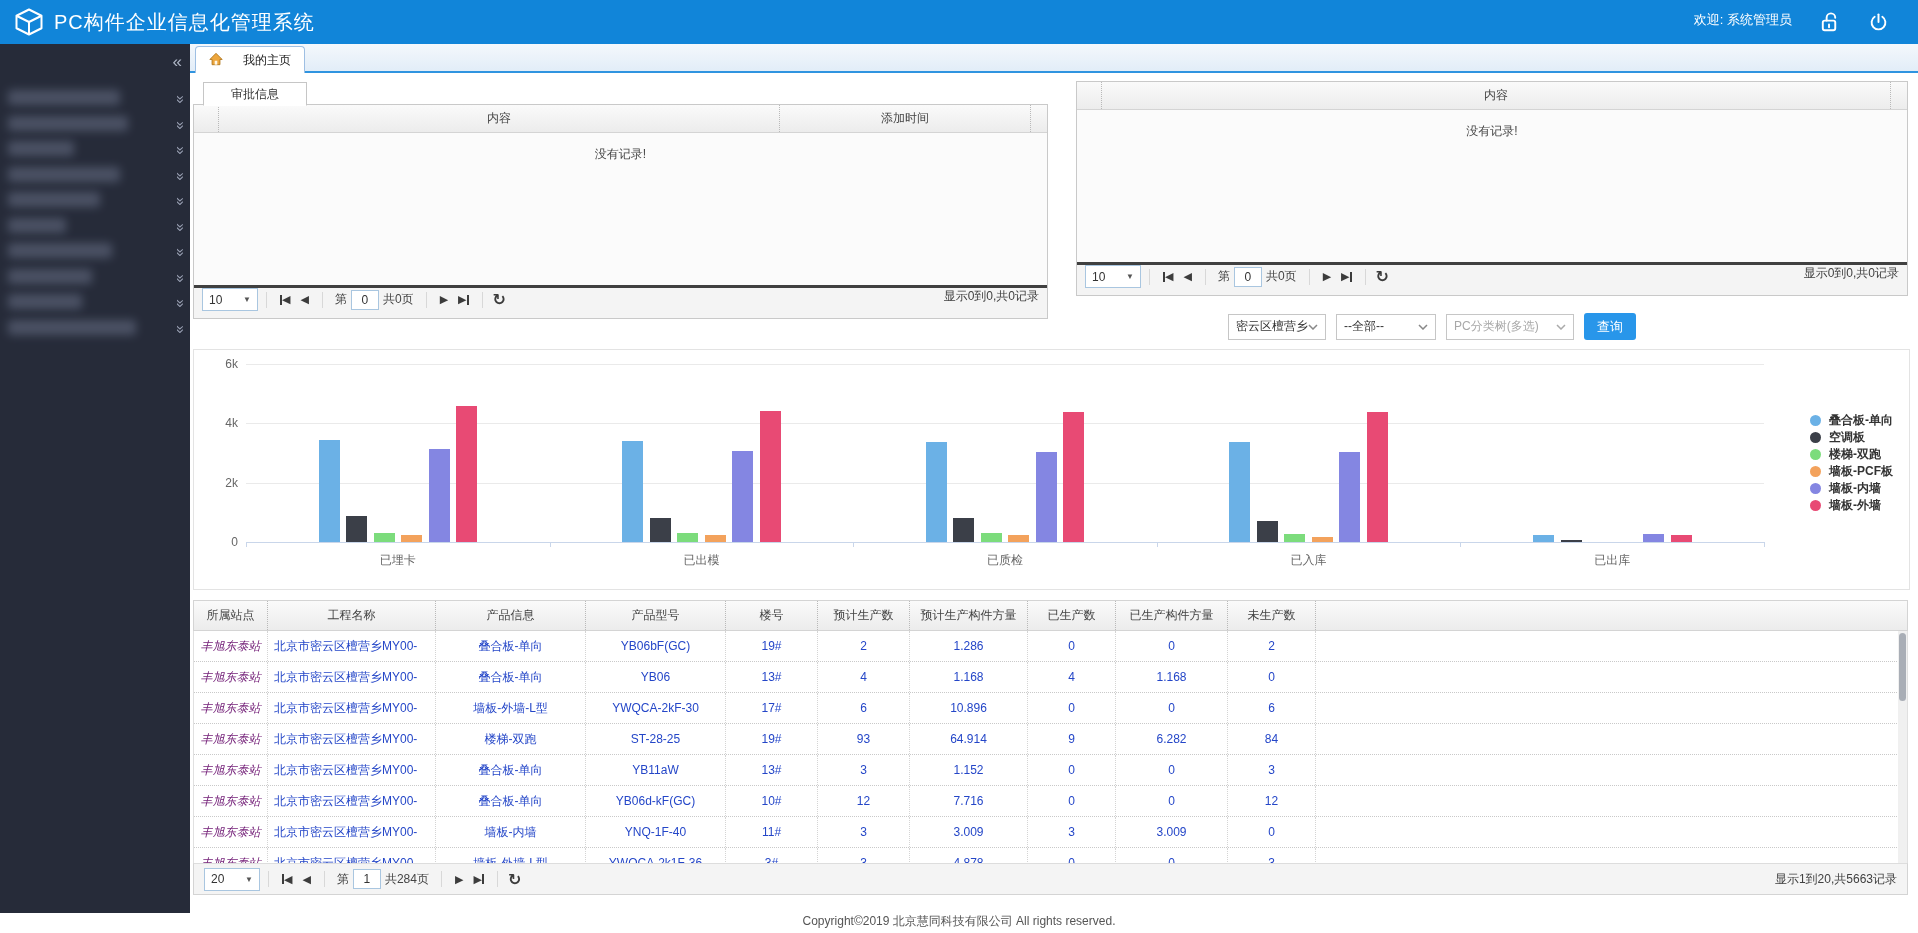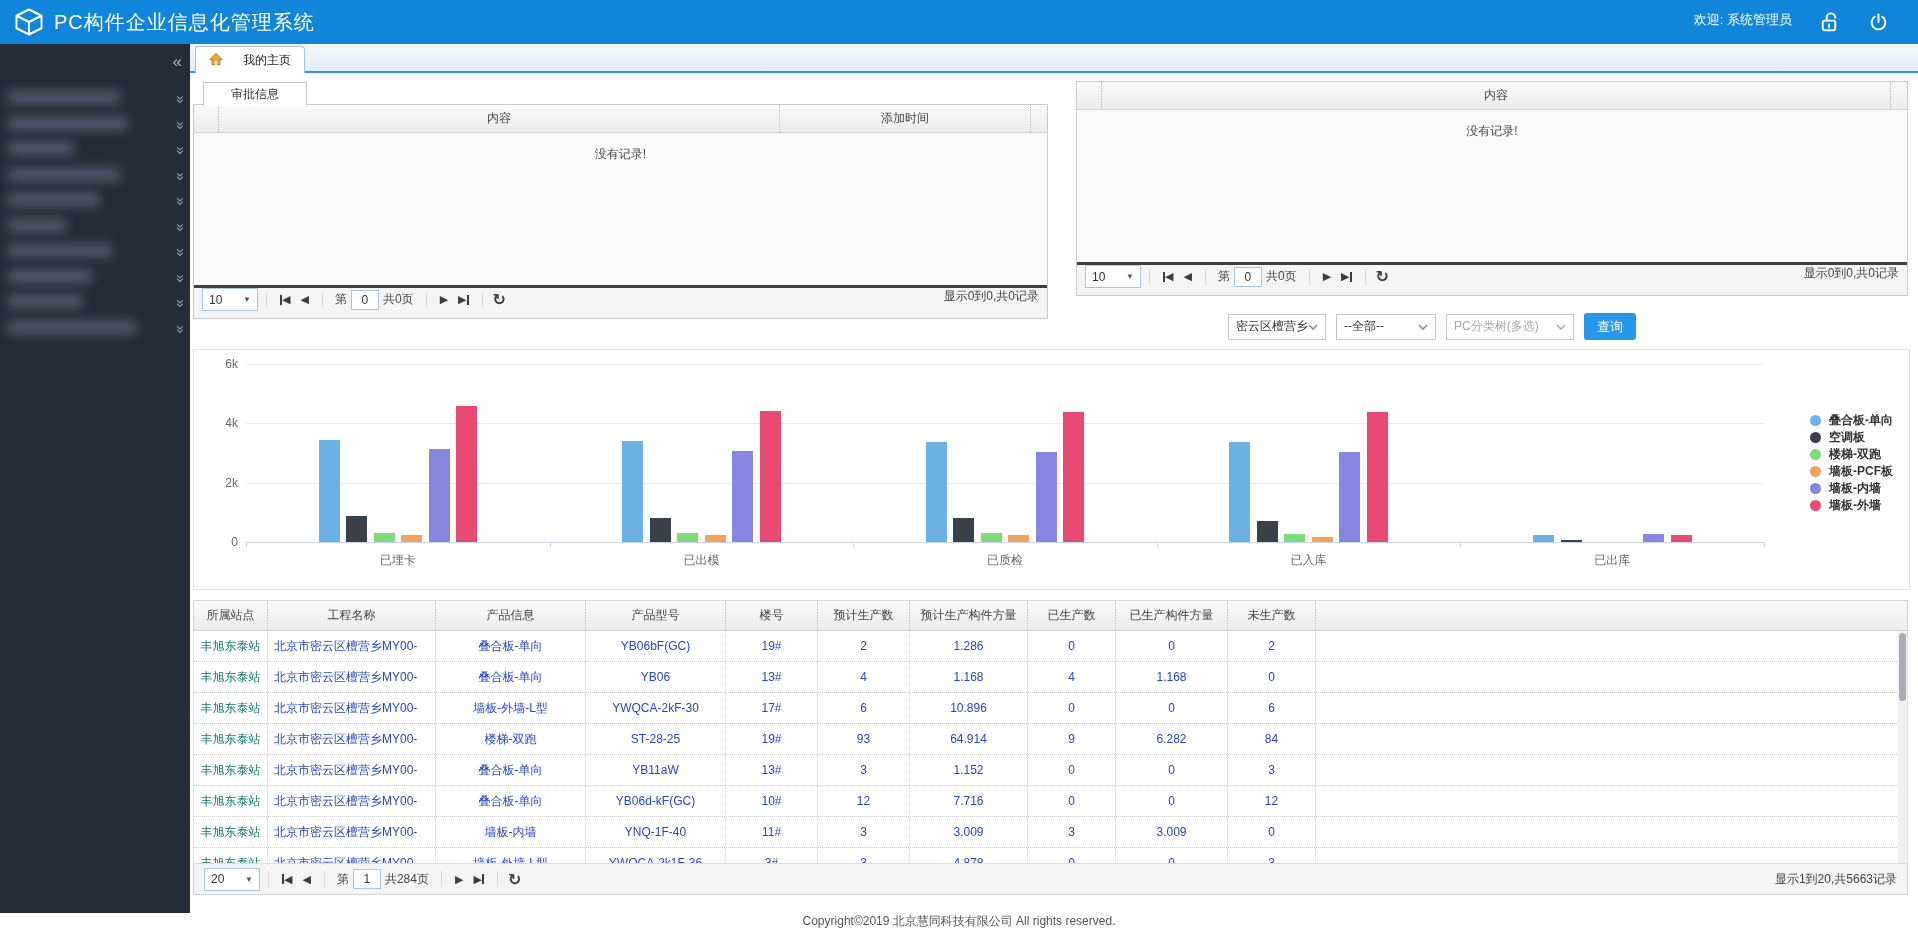--- a/index.html
+++ b/index.html
@@ -78,21 +78,21 @@
   
   .grid-box{position:absolute;top:556px;left:3px;width:1715px;}
   .grid-header{display:flex;height:29px;background:linear-gradient(#fafafa,#ececec);border:1px solid #d4d4d4;}
   .ghcell{display:flex;align-items:center;justify-content:center;color:#444;border-right:1px dotted #b9b9b9;
           flex:none;box-sizing:border-box;}
   .ghcell.fill{flex:1;border-right:none;}
   .grid-body{position:relative;height:232px;overflow:hidden;border-left:1px solid #e0e0e0;border-right:1px solid #e0e0e0;background:#fff;}
   .grid-row{display:flex;height:30px;border-bottom:1px dotted #c9c9c9;}
   .gcell{display:flex;align-items:center;justify-content:center;color:#2446c8;border-right:1px dotted #d4d4d4;
          flex:none;box-sizing:border-box;overflow:hidden;white-space:nowrap;}
-  .gcell.site{color:#0f766e;}
+  .gcell.site{color:#701a75;font-style:italic;}
   .gcell.proj{justify-content:flex-start;padding-left:6px;}
   .gcell.fill{flex:1;border-right:none;}
   .grid-scrollbar{position:absolute;right:0;top:0;bottom:0;width:9px;background:#f0f0f0;}
   .grid-scrollbar .thumb{position:absolute;top:2px;left:1px;right:1px;height:68px;background:#a9aeb6;border-radius:4px;}
   .grid-pager{height:32px;background:#f4f4f4;border:1px solid #d4d4d4;border-top:1px solid #ddd;display:flex;
               align-items:center;justify-content:space-between;padding:0 10px;box-sizing:border-box;}
   
   .copyright{position:absolute;bottom:0;left:0;right:0;height:20px;text-align:center;color:#555;}
 </style>
 </head>

